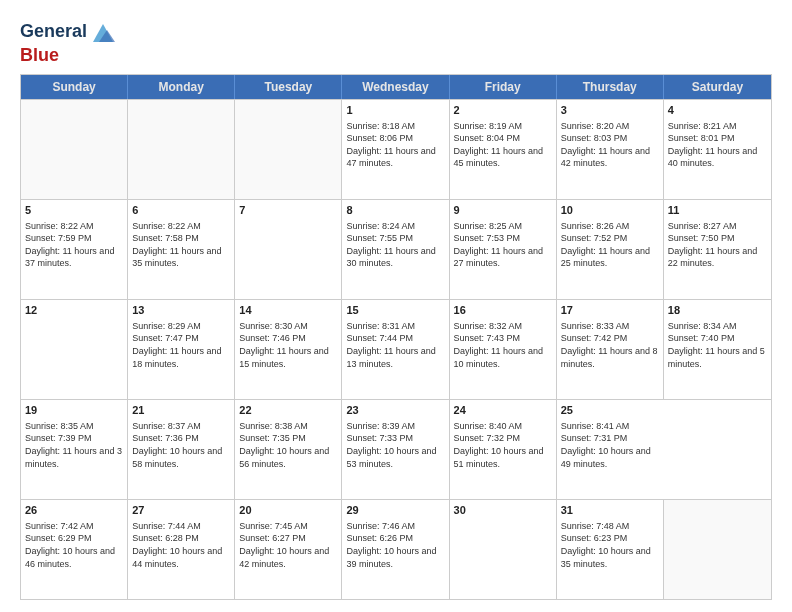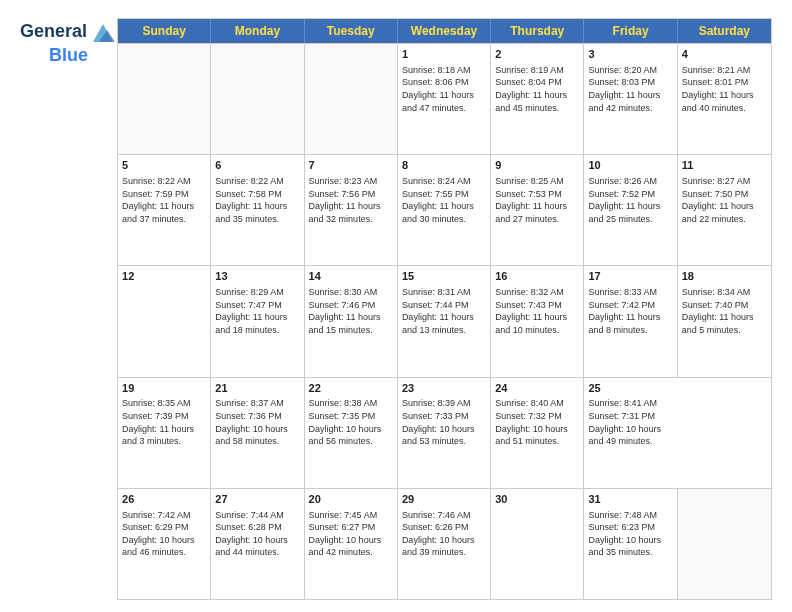--- a/index.html
+++ b/index.html
@@ -8,21 +8,21 @@
       background: #fff;
       width: 792px;
       height: 612px;
       overflow: hidden;
     }
     .page {
       width: 792px;
       height: 612px;
       padding: 18px 20px 12px 20px;
       display: flex;
-      flex-direction: row;
+      flex-direction: column;
     }
     .header {
       display: flex;
       align-items: flex-start;
       justify-content: space-between;
       margin-bottom: 8px;
     }
     .logo {
       display: flex;
       align-items: center;
@@ -55,21 +55,21 @@
       display: flex;
       flex-direction: column;
       border: 1px solid #ccc;
     }
     .cal-header {
       display: grid;
       grid-template-columns: repeat(7, 1fr);
       background: #3a6db5;
     }
     .cal-header-cell {
-      color: #fde047;
+      color: #e5e5e5;
       font-size: 12px;
       font-weight: bold;
       text-align: center;
       padding: 5px 2px;
       border-right: 1px solid #5a8ed5;
     }
     .cal-header-cell:last-child { border-right: none; }
     .cal-body {
       flex: 1;
       display: flex;
@@ -111,37 +111,37 @@
   <div class="header">
     <div class="logo">
       <div>
         <div style="display:flex;align-items:center;">
           <span class="logo-text">General</span>
           <svg class="logo-icon" viewBox="0 0 28 28">
             <polygon points="4,24 14,6 24,24" fill="#4a9fd4" opacity="0.85"></polygon>
             <polygon points="10,24 18,12 26,24" fill="#3a6db5" opacity="0.7"></polygon>
           </svg>
         </div>
-        <div class="logo-text" style="color:#3b82f6;text-align:center;">Blue</div>
+        <div class="logo-text" style="color:#b91c1c;">Blue</div>
       </div>
     </div>
     <div class="title-block">
       <div class="main-title"></div>
       <div class="sub-title"></div>
     </div>
   </div>
 
   <div class="calendar">
     <div class="cal-header">
     <div class="cal-header-cell">Sunday</div>
         <div class="cal-header-cell">Monday</div>
         <div class="cal-header-cell">Tuesday</div>
         <div class="cal-header-cell">Wednesday</div>
+        <div class="cal-header-cell">Friday</div>
         <div class="cal-header-cell">Thursday</div>
-        <div class="cal-header-cell">Friday</div>
         <div class="cal-header-cell">Saturday</div>
       </div>
     <div class="cal-body">
     <div class="cal-row">
           <div class="cal-cell empty"></div>
           <div class="cal-cell empty"></div>
           <div class="cal-cell empty"></div>
           <div class="cal-cell">
             <div class="day-num">1</div>
             <div class="cell-content">Sunrise: 8:18 AM<br>Sunset: 8:06 PM<br>Daylight: 11 hours and 47 minutes.</div>
@@ -163,21 +163,20 @@
           <div class="cal-cell">
             <div class="day-num">5</div>
             <div class="cell-content">Sunrise: 8:22 AM<br>Sunset: 7:59 PM<br>Daylight: 11 hours and 37 minutes.</div>
           </div>
           <div class="cal-cell">
             <div class="day-num">6</div>
             <div class="cell-content">Sunrise: 8:22 AM<br>Sunset: 7:58 PM<br>Daylight: 11 hours and 35 minutes.</div>
           </div>
           <div class="cal-cell">
             <div class="day-num">7</div>
-            <div class="cell-content">Sunrise: 8:23 AM<br>Sunset: 7:56 PM<br>Daylight: 11 hours and 32 minutes.</div>
           </div>
           <div class="cal-cell">
             <div class="day-num">8</div>
             <div class="cell-content">Sunrise: 8:24 AM<br>Sunset: 7:55 PM<br>Daylight: 11 hours and 30 minutes.</div>
           </div>
           <div class="cal-cell">
             <div class="day-num">9</div>
             <div class="cell-content">Sunrise: 8:25 AM<br>Sunset: 7:53 PM<br>Daylight: 11 hours and 27 minutes.</div>
           </div>
           <div class="cal-cell">

